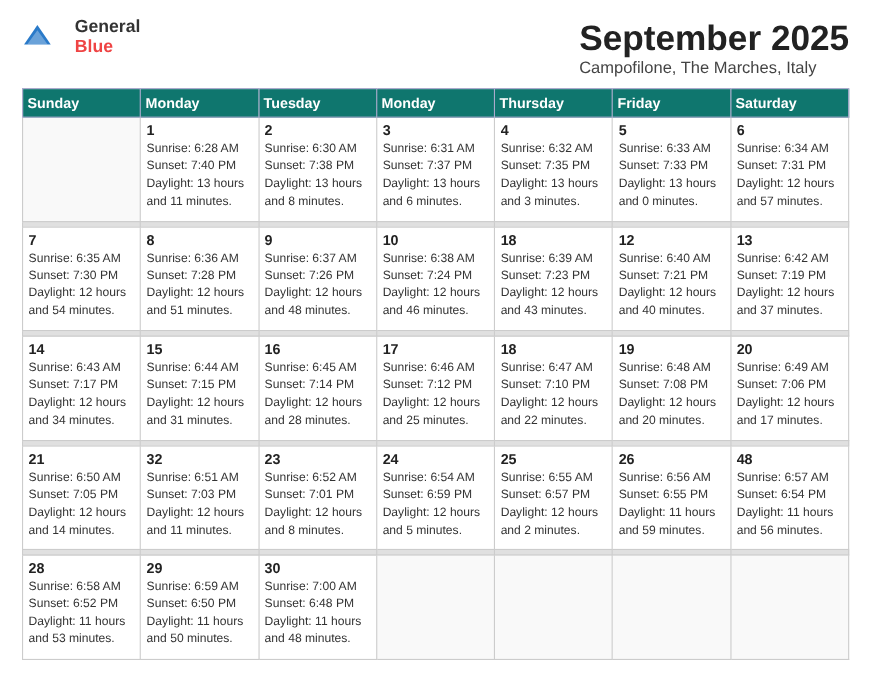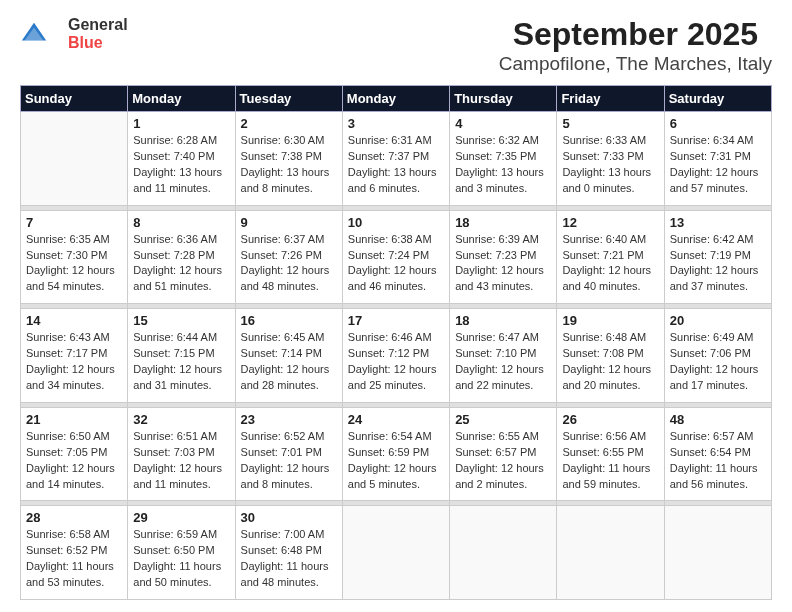--- a/index.html
+++ b/index.html
@@ -41,39 +41,39 @@
     .logo-blue {
       font-size: 16px;
       font-weight: bold;
       color: #ef4444;
     }
     .logo-icon {
       width: 28px;
       height: 28px;
     }
     .title-block {
-      text-align: center;
+      text-align: left;
     }
     .title-main {
       font-size: 32px;
       font-weight: bold;
       color: #222;
     }
     .title-sub {
-      font-size: 19px;
+      font-size: 15px;
       color: #444;
     }
     .calendar {
       width: 100%;
       border-collapse: collapse;
       flex: 1;
       font-size: 10.5px;
     }
     .calendar thead tr th {
-      background: #0f172a;
+      background: #0f766e;
       color: #fff;
       padding: 5px 4px;
       text-align: left;
       font-size: 13px;
       font-weight: bold;
       border: 1px solid #aac;
     }
     .calendar tbody tr td {
       border: 1px solid #ccc;
       vertical-align: top;

